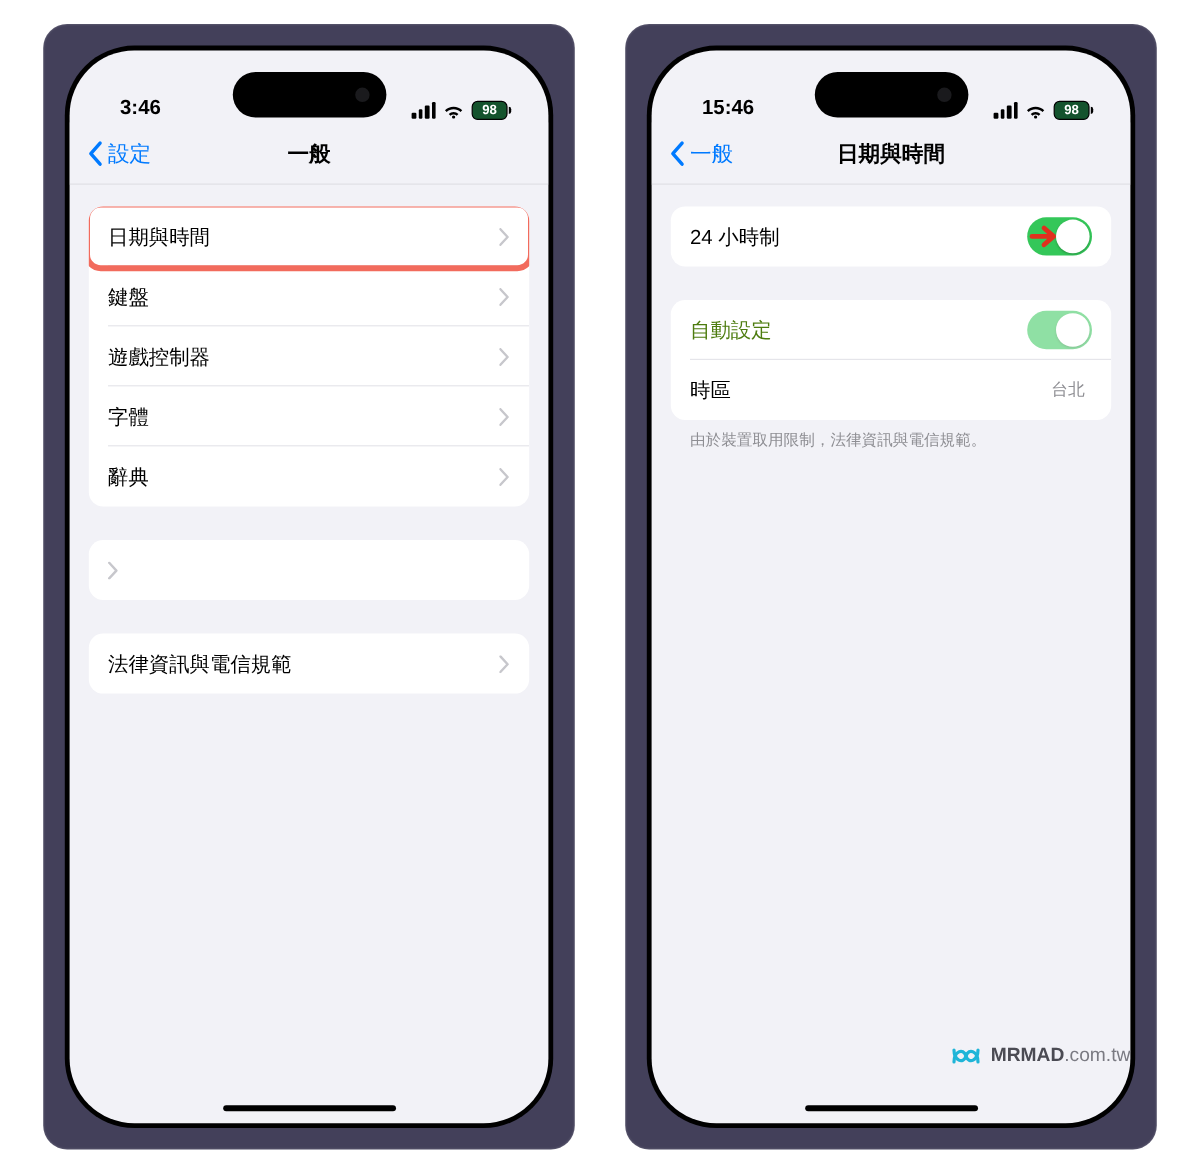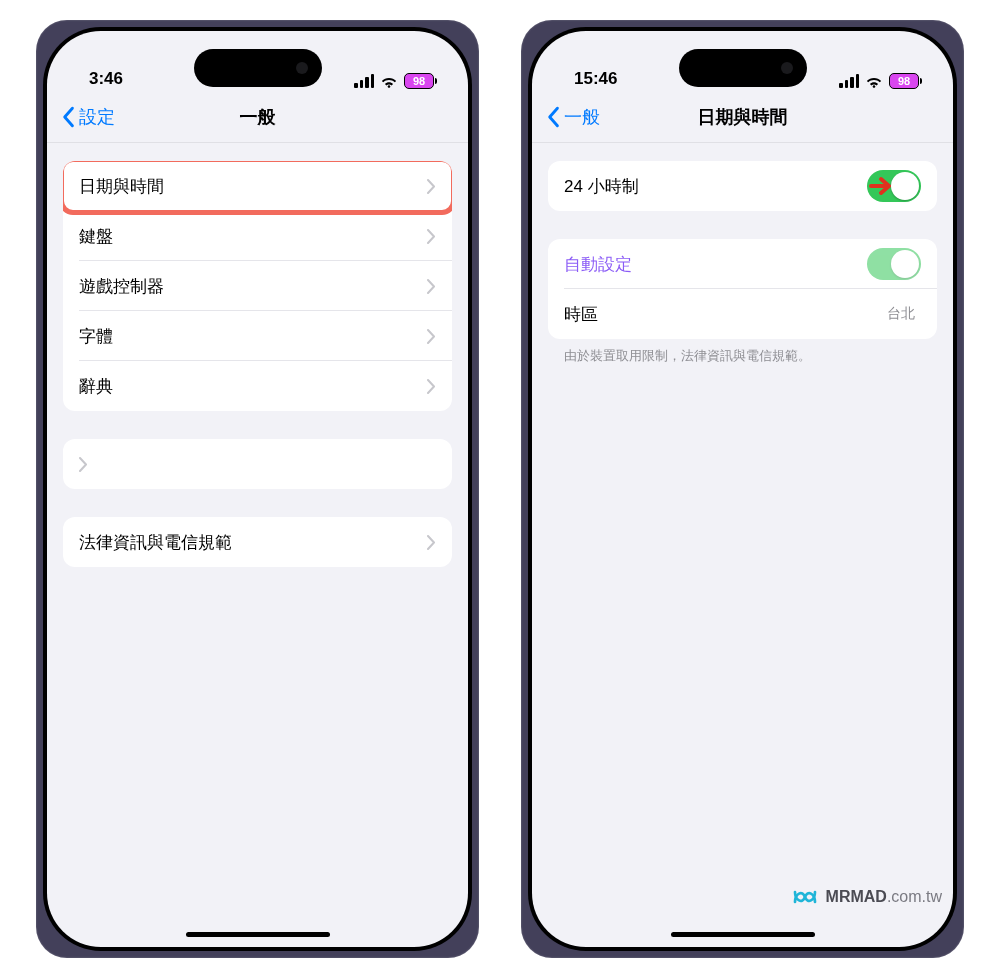--- a/index.html
+++ b/index.html
@@ -13,22 +13,22 @@
   .stage {
     display: flex;
     justify-content: space-between;
     padding: 20px 36px;
     gap: 42px;
   }
   .phone {
     width: 444px;
     height: 938px;
     background: #43405a;
-    border-radius: 31px;
-    padding: 7px;
+    border-radius: 20px;
+    padding: 18px;
     position: relative;
     box-shadow: inset 0 0 2px rgba(255,255,255,.3);
   }
   .phone-inner {
     width: 100%; height: 100%;
     background: #000;
     border-radius: 58px;
     padding: 4px;
   }
   .screen {
@@ -74,21 +74,21 @@
   .sig span:nth-child(2){height:8px}
   .sig span:nth-child(3){height:11px}
   .sig span:nth-child(4){height:14px}
   .wifi-ic { width:18px; height:14px; position:relative; }
   .wifi-ic svg{width:100%;height:100%;}
   .batt {
     width:30px;height:16px;
     border:1.5px solid #000;border-radius:5px;
     display:flex;align-items:center;justify-content:center;
     font-size:11px;font-weight:700;position:relative;
-    background:#d946ef;color:#fff;
+    background:#14532d;color:#fff;
   }
   .batt::after{
     content:"";position:absolute;right:-4px;top:4px;
     width:2.5px;height:6px;background:#000;border-radius:0 2px 2px 0;
   }
   .navbar {
     height:52px;
     display:flex;align-items:center;justify-content:center;
     border-bottom:1px solid rgba(0,0,0,.07);
     position:relative;
@@ -118,21 +118,21 @@
     font-size:17px;color:#000;
   }
   .row:not(:last-child)::after{
     content:"";position:absolute;left:16px;right:0;bottom:0;
     height:1px;background:#e5e5ea;
   }
   .row-label{flex:1;}
   .row-value{color:#8e8e93;font-size:14px;margin-right:6px;}
   .chev{color:#c7c7cc;}
   .chev svg{width:9px;height:15px;display:block;}
-  .row-dim .row-label{color:#8b5cf6;}
+  .row-dim .row-label{color:#4d7c0f;}
   .toggle{
     width:54px;height:32px;border-radius:16px;
     background:#34c759;position:relative;flex-shrink:0;
   }
   .toggle::after{
     content:"";position:absolute;right:2px;top:2px;
     width:28px;height:28px;border-radius:50%;
     background:#fff;box-shadow:0 1px 2px rgba(0,0,0,.25);
   }
   .footer-note{
@@ -146,21 +146,21 @@
     border-radius:14px;
     pointer-events:none;
     z-index:10;
   }
   .home-ind{
     position:absolute;bottom:10px;left:50%;
     transform:translateX(-50%);
     width:144px;height:5px;border-radius:3px;background:#000;
   }
   .watermark{
-    position:absolute;right:58px;bottom:72px;
+    position:absolute;right:58px;bottom:89px;
     display:flex;align-items:center;gap:8px;
     font-size:16px;font-weight:600;color:#4b4b53;
     z-index:20;
   }
   .watermark svg{width:26px;height:20px;}
   .wm-light{font-weight:400;color:#7a7a82;}
   .red-arrow{
     position:absolute;
     z-index:11;
   }

